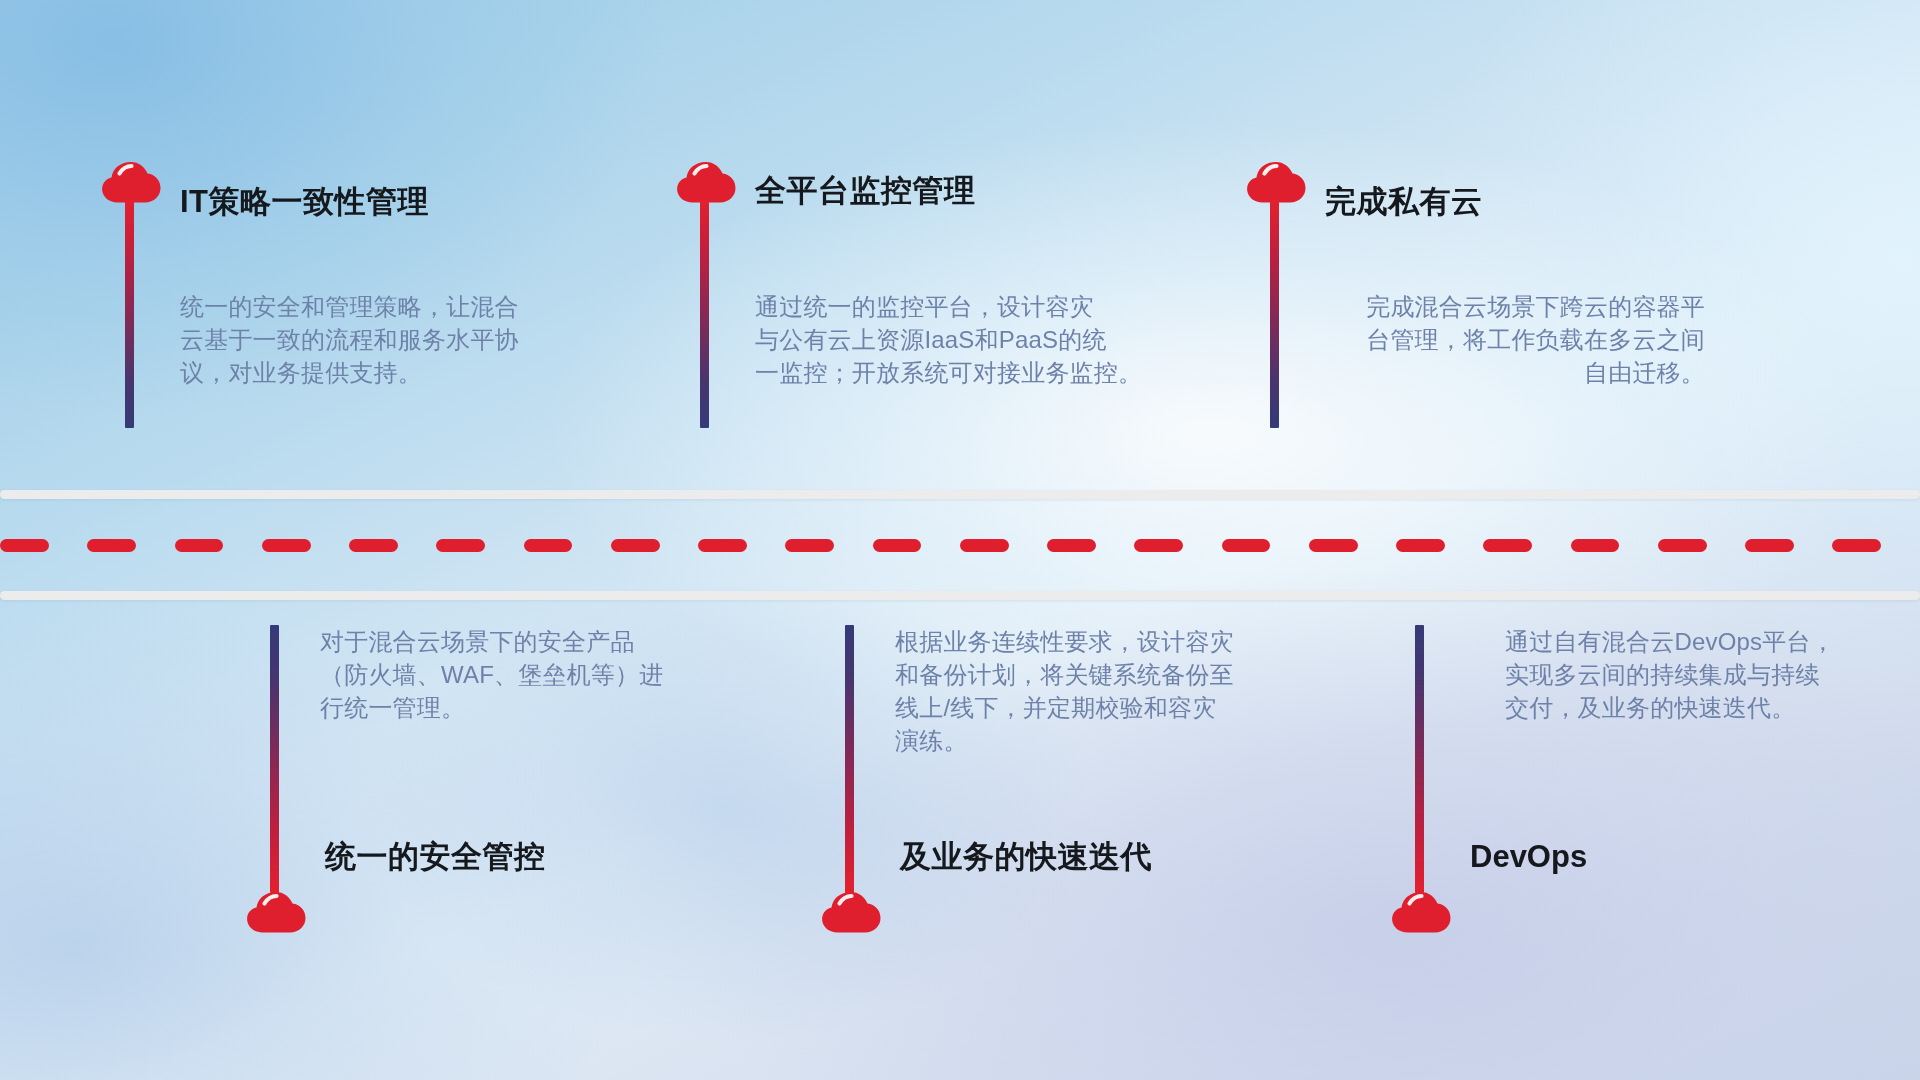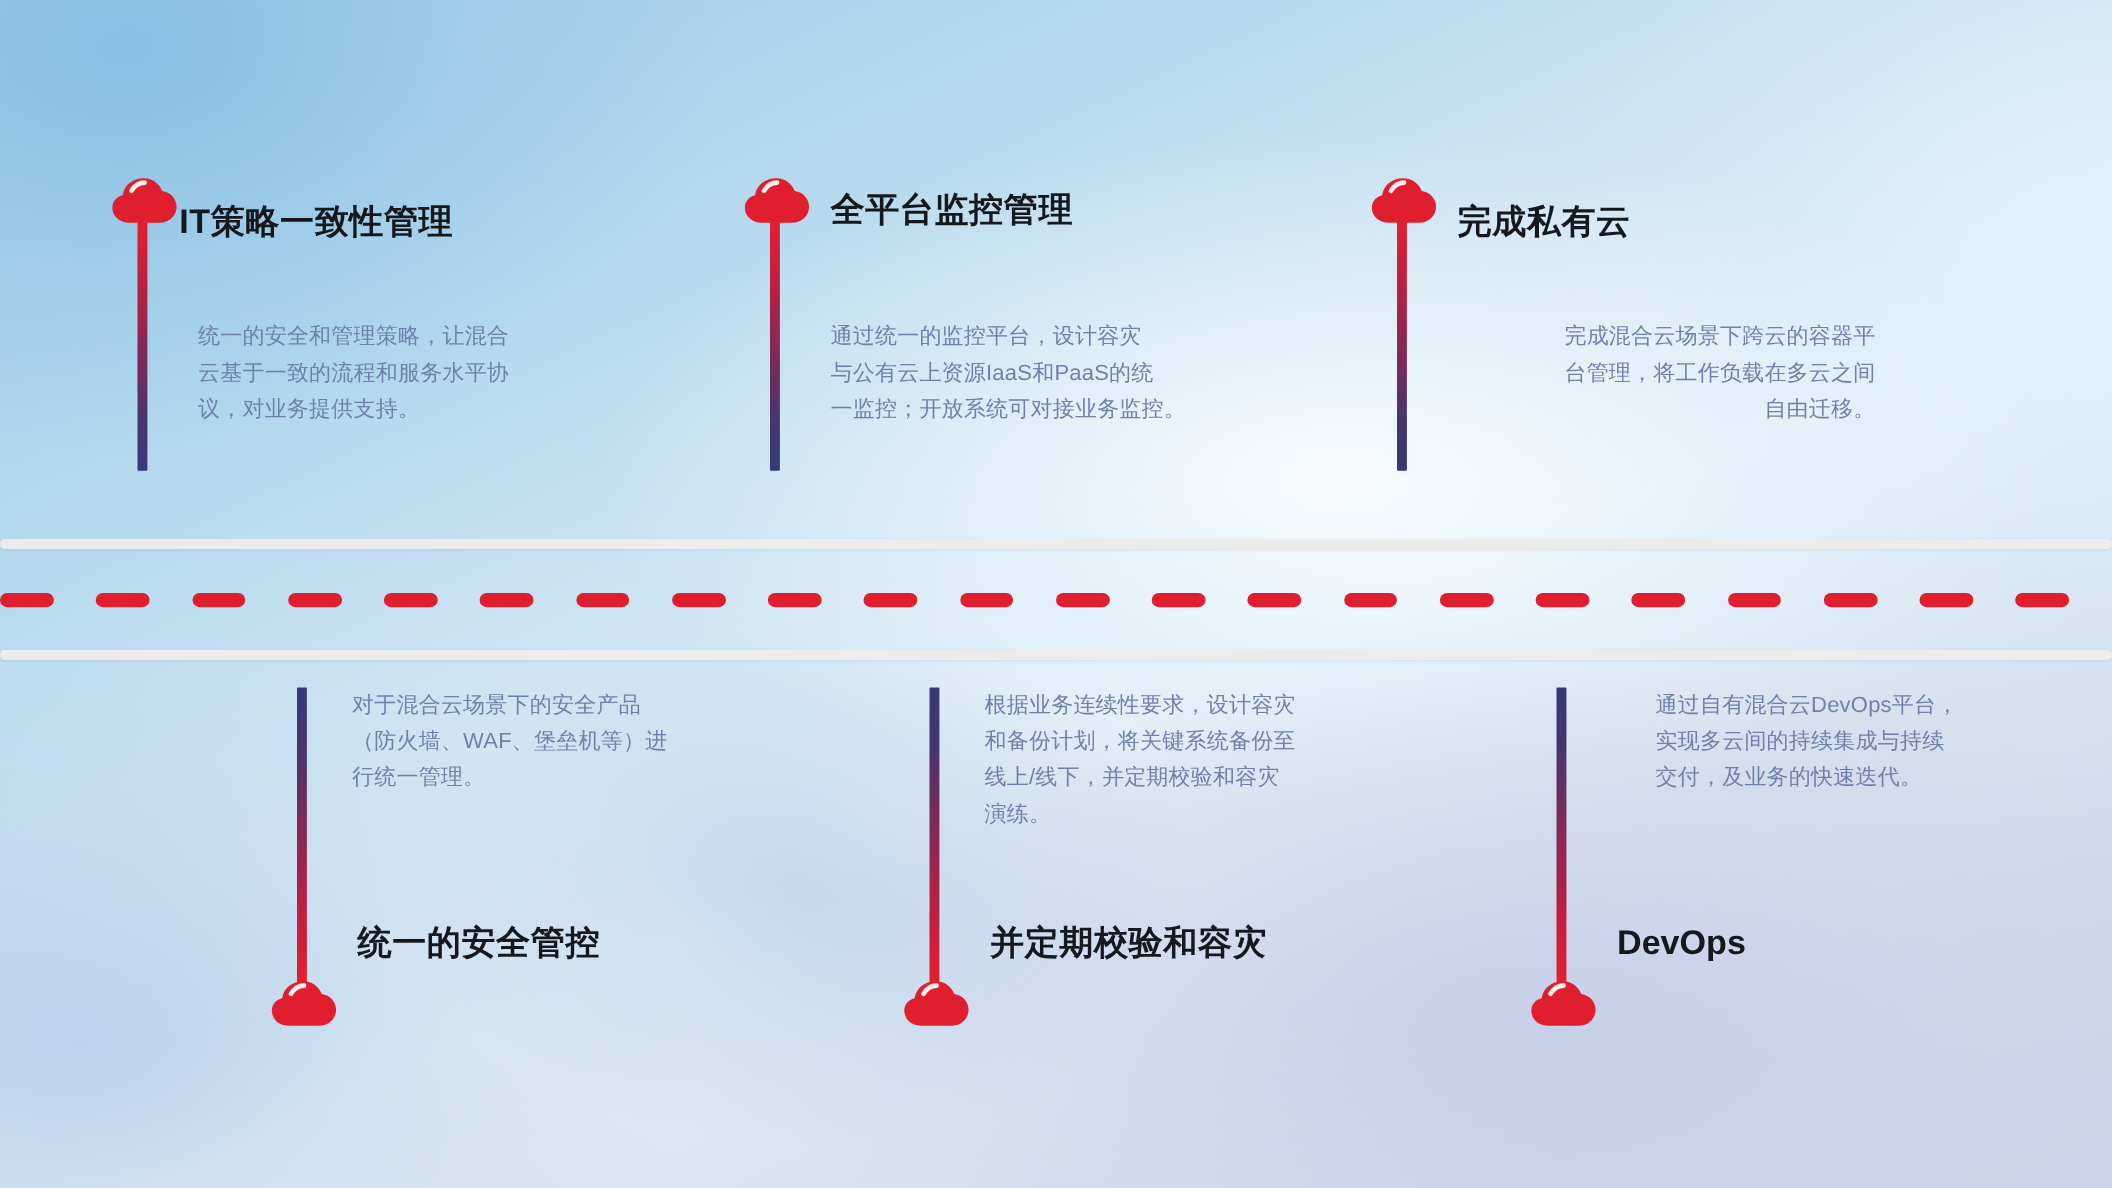--- a/index.html
+++ b/index.html
@@ -142,21 +142,21 @@
     color: #15181c;
     letter-spacing: 0.5px;
     white-space: nowrap;
     line-height: 1;
   }
   .item-title.latin { letter-spacing: 0px; }
 
   .item-desc {
     position: absolute;
     width: 380px;
-    font-size: 20px;
+    font-size: 24px;
     line-height: 33px;
     color: #6e82a9;
     letter-spacing: 0.2px;
     white-space: pre-line;
   }
 </style>
 </head>
 <body>
 
 <div id="stage">
@@ -172,21 +172,21 @@
   <div class="item" style="left:100px; top:160px;">
     <div class="cloud-icon" style="left:0px; top:0px;">
       <svg viewBox="0 0 62 46" xmlns="http://www.w3.org/2000/svg">
         <path d="M31 2 C20 2 12.5 9 11.5 17.5 C5 19 1.5 24.5 2.2 30.5 C3 37.5 9.5 42.5 17.5 42.5 L45 42.5 C54 42.5 60.5 36 60.5 28 C60.5 20.5 55 14.5 47.5 13.6 C44.8 6.8 38.5 2 31 2 Z" fill="#e01f2e"></path>
         <path d="M19.5 13.5 C22.5 8.5 27 6 31.5 6" stroke="#ffffff" stroke-width="4.2" stroke-linecap="round" fill="none" opacity="0.92"></path>
       </svg>
     </div>
     <div class="stalk-wrap" style="left:24px; top:40px;">
       <div class="stalk down" style="height:228px;"></div>
     </div>
-    <div class="item-title" style="left:63px; top:26px;">IT策略一致性管理</div>
+    <div class="item-title" style="left:80px; top:26px;">IT策略一致性管理</div>
     <div class="item-desc" style="left:80px; top:130px;">统一的安全和管理策略，让混合
 云基于一致的流程和服务水平协
 议，对业务提供支持。</div>
   </div>
 
   <div class="item" style="left:675px; top:160px;">
     <div class="cloud-icon" style="left:0px; top:0px;">
       <svg viewBox="0 0 62 46" xmlns="http://www.w3.org/2000/svg">
         <path d="M31 2 C20 2 12.5 9 11.5 17.5 C5 19 1.5 24.5 2.2 30.5 C3 37.5 9.5 42.5 17.5 42.5 L45 42.5 C54 42.5 60.5 36 60.5 28 C60.5 20.5 55 14.5 47.5 13.6 C44.8 6.8 38.5 2 31 2 Z" fill="#e01f2e"></path>
         <path d="M19.5 13.5 C22.5 8.5 27 6 31.5 6" stroke="#ffffff" stroke-width="4.2" stroke-linecap="round" fill="none" opacity="0.92"></path>
@@ -263,21 +263,21 @@
   </div>
 
   <div class="item" style="left:820px; top:625px;">
     <div class="item-desc" style="left:75px; top:0px;">根据业务连续性要求，设计容灾
 和备份计划，将关键系统备份至
 线上/线下，并定期校验和容灾
 演练。</div>
     <div class="stalk-wrap" style="left:24px; top:0px;">
       <div class="stalk up" style="height:268px;"></div>
     </div>
-    <div class="item-title" style="left:80px; top:216px;">并定期校验和容灾</div>
+    <div class="item-title" style="left:80px; top:216px;">及业务的快速迭代</div>
     <div class="cloud-icon" style="left:0px; top:265px;">
       <svg viewBox="0 0 62 46" xmlns="http://www.w3.org/2000/svg">
         <path d="M31 2 C20 2 12.5 9 11.5 17.5 C5 19 1.5 24.5 2.2 30.5 C3 37.5 9.5 42.5 17.5 42.5 L45 42.5 C54 42.5 60.5 36 60.5 28 C60.5 20.5 55 14.5 47.5 13.6 C44.8 6.8 38.5 2 31 2 Z" fill="#e01f2e"></path>
         <path d="M19.5 13.5 C22.5 8.5 27 6 31.5 6" stroke="#ffffff" stroke-width="4.2" stroke-linecap="round" fill="none" opacity="0.92"></path>
       </svg>
     </div>
   </div>
 
   <div class="item" style="left:1390px; top:625px;">
     <div class="item-desc" style="left:75px; top:0px;margin-left:40px;">通过自有混合云DevOps平台，

